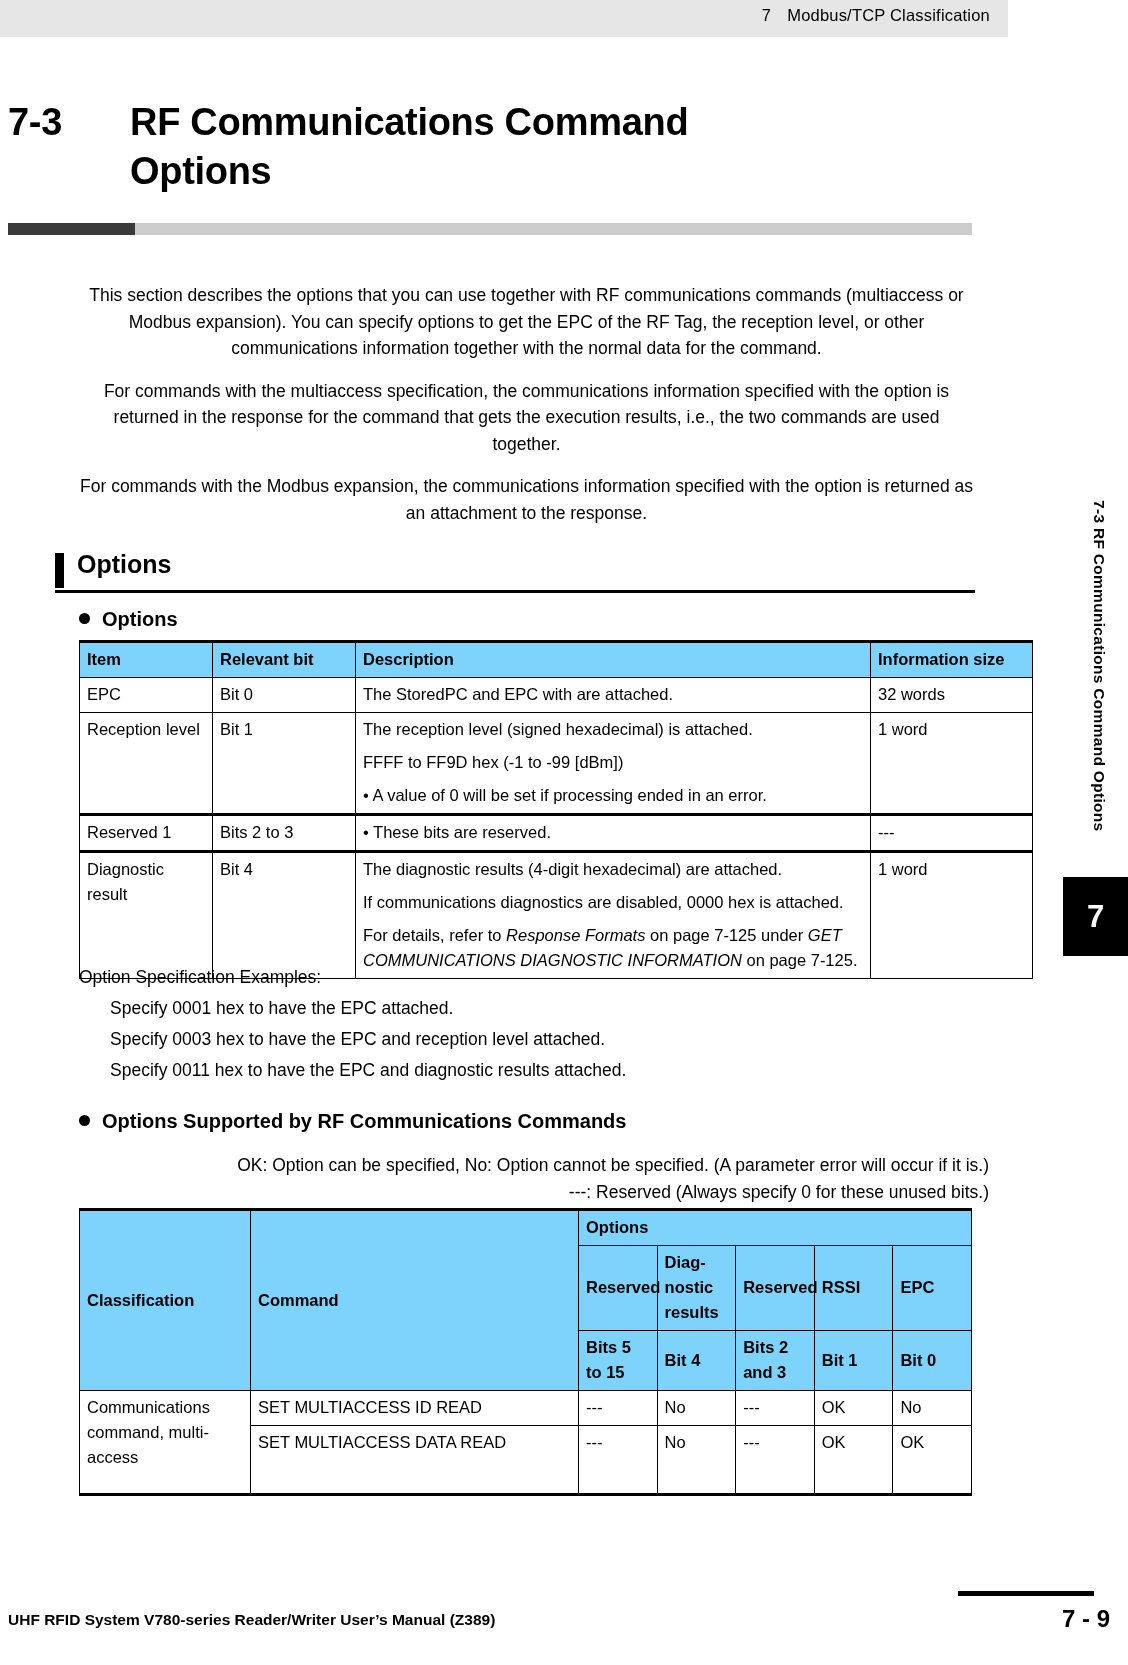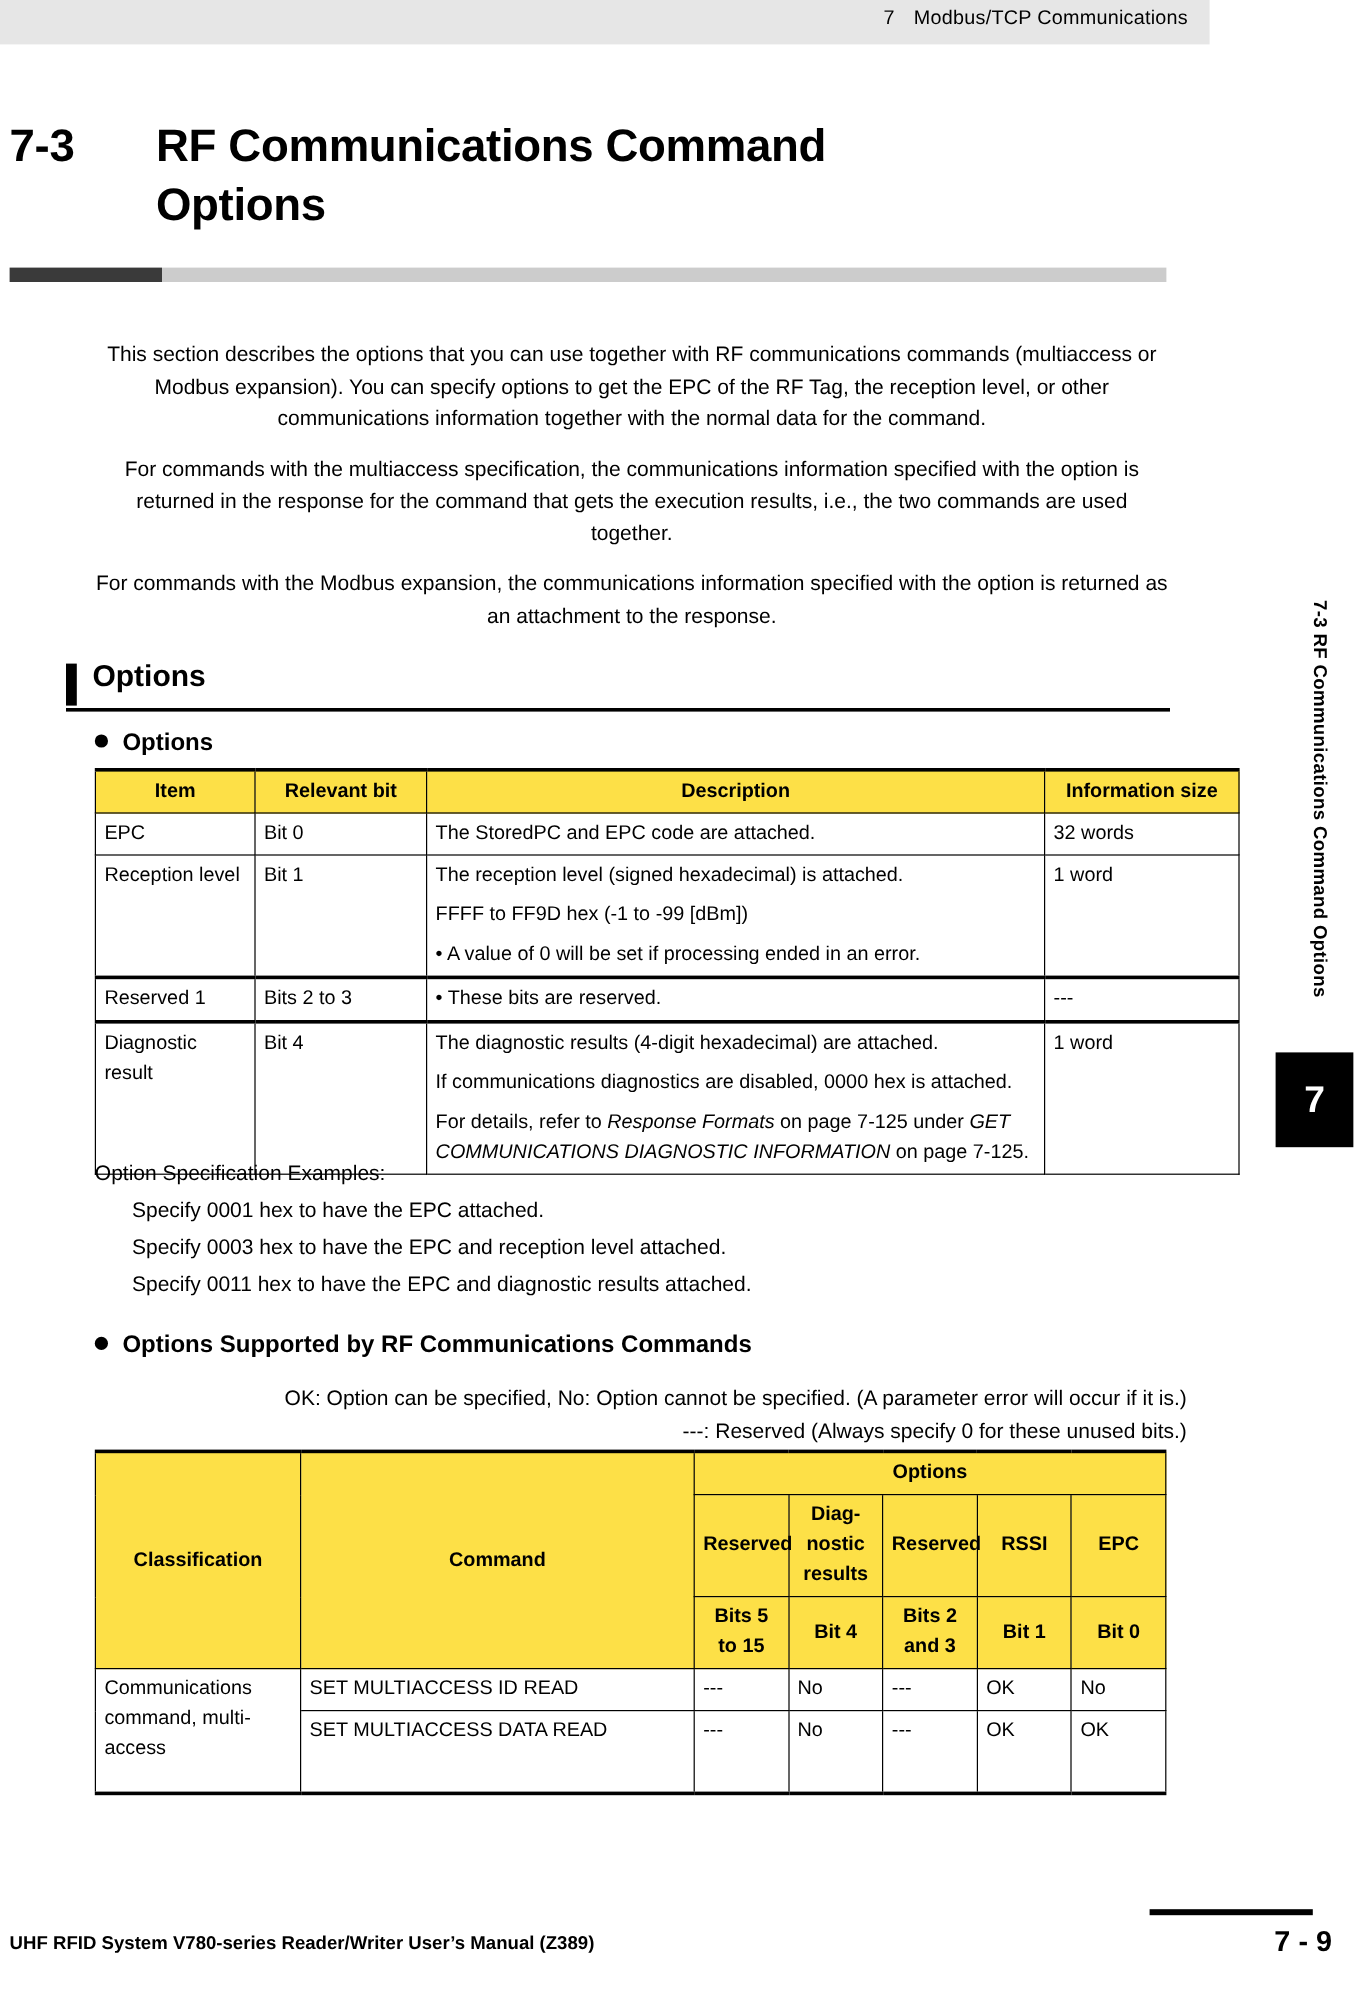--- a/index.html
+++ b/index.html
@@ -148,22 +148,22 @@
   }
   table.doc-table th,
   table.doc-table td {
     border: 1px solid #000;
     padding: 4px 7px 5px 7px;
     vertical-align: top;
     line-height: 25px;
     font-weight: normal;
   }
   table.doc-table thead th {
-    background: #fde047;
-    text-align: center;
+    background: #7dd3fc;
+    text-align: left;
     font-weight: bold;
     vertical-align: middle;
   }
   table.doc-table .top-edge { border-top: 3px solid #000; }
   table.doc-table .bot-edge { border-bottom: 3px solid #000; }
   table.doc-table .thick-top { border-top: 3px solid #000; }
 
   .tbl1-wrap {
     position: absolute;
     left: 79px;
@@ -260,21 +260,21 @@
     width: 136px;
     height: 5px;
     background: #000;
   }
 </style>
 </head>
 <body>
 
 <div class="page-header">
   <div class="page-header-text">
-    <span class="hdr-num">7</span><span>Modbus/TCP Communications</span>
+    <span class="hdr-num">7</span><span>Modbus/TCP Classification</span>
   </div>
 </div>
 
 <div class="chapter-title">
   <span class="ct-num">7-3</span><span class="ct-text">RF Communications Command Options</span>
 </div>
 
 <div class="title-rule">
   <div class="dark"></div>
   <div class="light"></div>
@@ -304,21 +304,21 @@
         <th class="top-edge" style="width:128px;">Relevant bit</th>
         <th class="top-edge" style="width:500px;">Description</th>
         <th class="top-edge" style="width:147px;">Information size</th>
       </tr>
     </thead>
     <tbody>
       <tr>
         <td>EPC</td>
         <td>Bit 0</td>
         <td>
-          <p>The StoredPC and EPC code are attached.</p>
+          <p>The StoredPC and EPC with are attached.</p>
         </td>
         <td>32 words</td>
       </tr>
       <tr>
         <td>Reception level</td>
         <td>Bit 1</td>
         <td>
           <p>The reception level (signed hexadecimal) is attached.</p>
           <p>FFFF to FF9D hex (-1 to -99 [dBm])</p>
           <p>•  A value of 0 will be set if processing ended in an error.</p>

